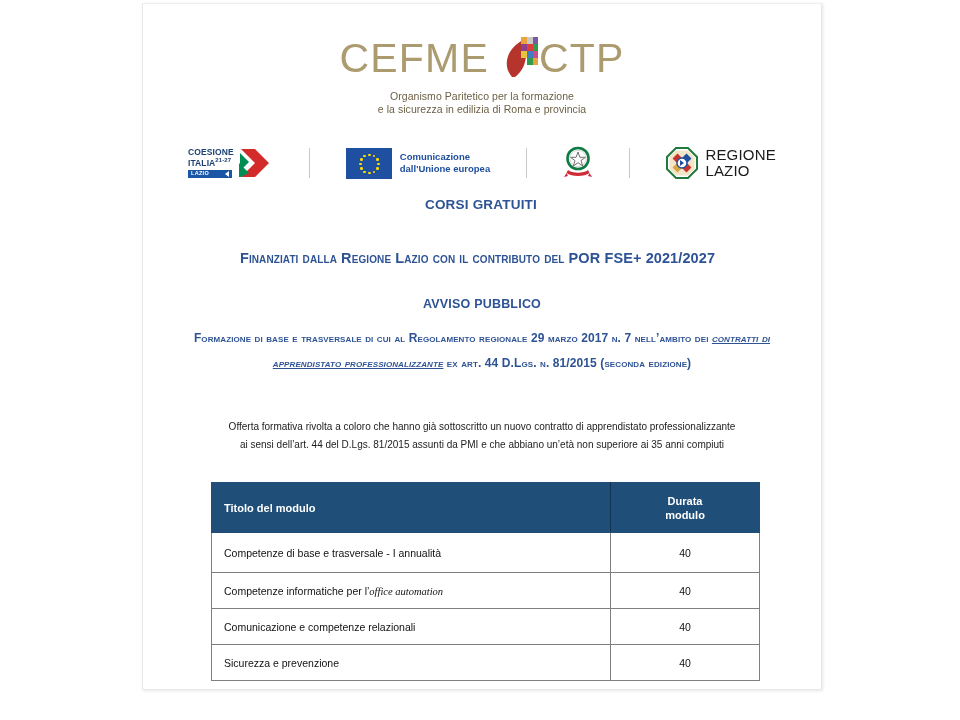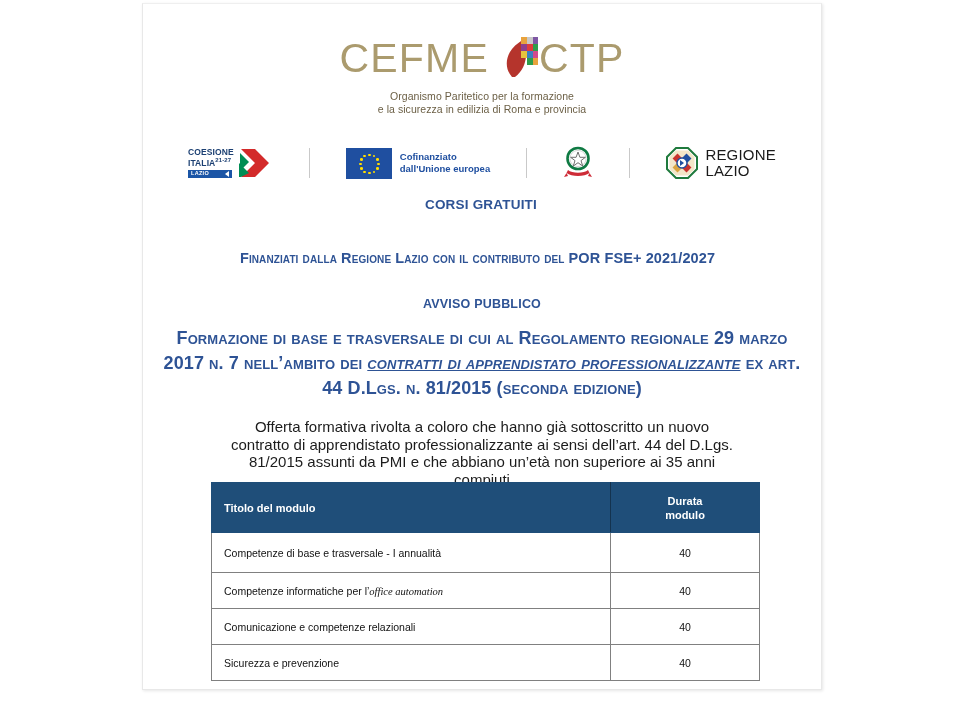--- a/index.html
+++ b/index.html
@@ -188,39 +188,39 @@
     letter-spacing: 0.1px;
     margin-top: 19px;
   }
   #h-avviso {
     position: absolute; left: 30px; right: 30px; top: 293px;
     font-size: 12.5px;
     letter-spacing: 0.2px;
   }
   #h-formazione {
     position: absolute; left: 20px; right: 20px; top: 322px;
-    font-size: 18px;
+    font-size: 12px;
     font-variant: small-caps;
     line-height: 25px;
     letter-spacing: 0.1px;
   }
   #h-formazione .em {
     font-style: italic;
     text-decoration: underline;
   }
 
   
   #intro {
     position: absolute;
     left: 82px;
     right: 82px;
     top: 414px;
     text-align: center;
     font-family: "Liberation Sans", sans-serif;
-    font-size: 15px;
+    font-size: 10px;
     line-height: 17.5px;
     color: #1c1c1c;
   }
 
   
   #modules-table {
     position: absolute;
     left: 68px;
     top: 478px;
     width: 548px;
@@ -323,21 +323,21 @@
           <div class="eu-star" style="left:30.2px; top:19.7px;"></div>
           <div class="eu-star" style="left:26.9px; top:23.0px;"></div>
           <div class="eu-star" style="left:22.3px; top:24.2px;"></div>
           <div class="eu-star" style="left:17.7px; top:23.0px;"></div>
           <div class="eu-star" style="left:14.4px; top:19.7px;"></div>
           <div class="eu-star" style="left:13.2px; top:15.1px;"></div>
           <div class="eu-star" style="left:14.4px; top:10.5px;"></div>
           <div class="eu-star" style="left:17.7px; top:7.2px;"></div>
         </div>
         <div class="eu-text">
-          <div>Cofinanziato</div>
+          <div>Comunicazione</div>
           <div>dall'Unione europea</div>
         </div>
       </div>
 
       <div class="funder-sep"></div>
 
       <div class="funder-cell">
         <svg class="rep-emblem" viewBox="0 0 30 34" xmlns="http://www.w3.org/2000/svg">
           <path d="M15 2 C9 2 4.5 6.5 4.5 12.5 C4.5 18.5 9 23 15 23 C21 23 25.5 18.5 25.5 12.5 C25.5 6.5 21 2 15 2 Z" fill="none" stroke="#0f7a43" stroke-width="2.6"></path>
           <path d="M15 4.5 C10.4 4.5 7 8 7 12.5 C7 17 10.4 20.5 15 20.5 C19.6 20.5 23 17 23 12.5 C23 8 19.6 4.5 15 4.5 Z" fill="#ffffff" stroke="#c9c9c9" stroke-width="0.8"></path>

